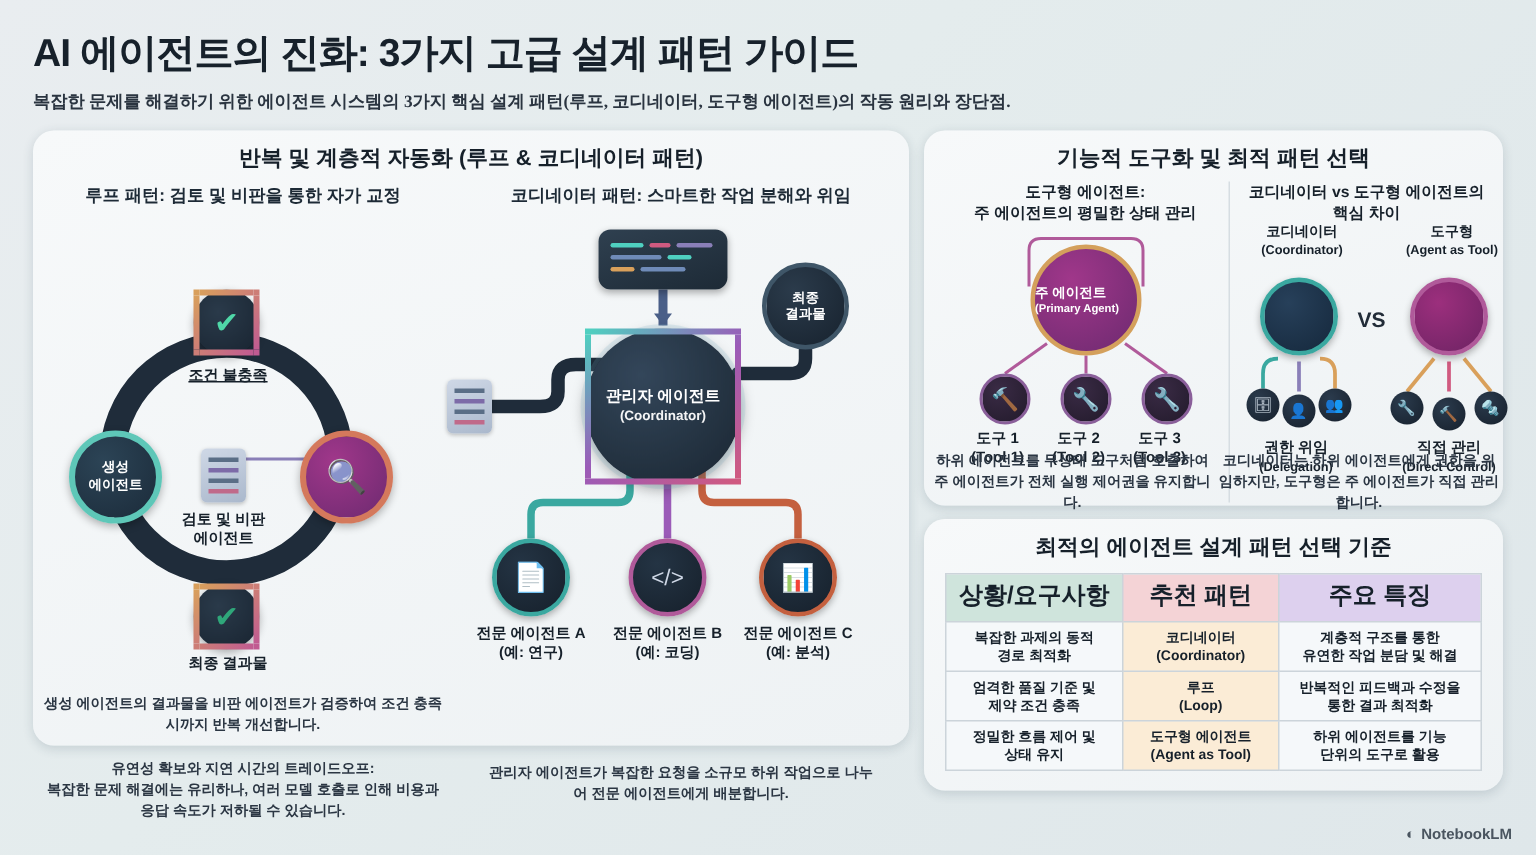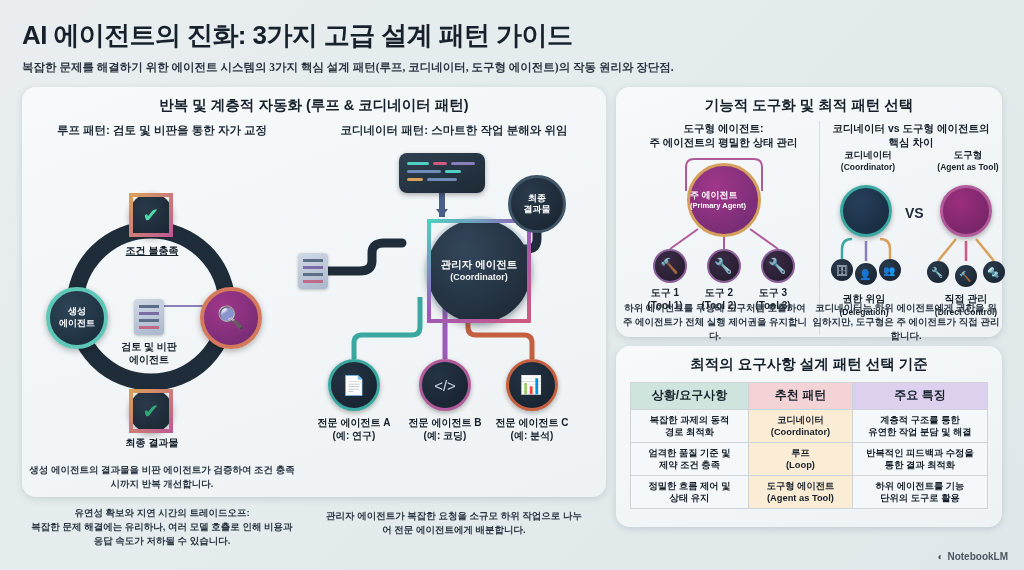--- a/index.html
+++ b/index.html
@@ -65,21 +65,21 @@
     position: absolute; width: 86px; height: 40px; border-radius: 8px;
     background: linear-gradient(160deg,#2f4050,#1d2a36); box-shadow: 0 2px 5px rgba(0,0,0,.3);
   }
   .term i { position:absolute; height:3px; border-radius:2px; display:block; }
   .coord-node {
     position: absolute; width: 104px; height: 104px; border-radius: 50%;
     background: radial-gradient(circle at 35% 28%, #33465a, #1b2733);
     border: 4px solid; border-image: linear-gradient(140deg,#4fd0c0,#9b5bb8,#d05a80) 1;
     box-shadow: 0 0 0 3px rgba(120,180,200,.18), 0 3px 9px rgba(0,0,0,.35);
     display:flex; flex-direction: column; align-items:center; justify-content:center;
-    color:#fff; font-weight:bold; font-size: 10.5px; line-height:1.3;margin-left:37px;
+    color:#fff; font-weight:bold; font-size: 10.5px; line-height:1.3;
   }
   .coord-node small { font-size: 9px; font-weight: bold; opacity: .95; }
   .final-node {
     position:absolute; width: 58px; height: 58px; border-radius: 50%;
     background: radial-gradient(circle at 35% 30%, #2b3b4b, #17222e);
     border: 3px solid #3f5668; color:#fff; font-size:9px; font-weight:bold;
     display:flex; align-items:center; justify-content:center; text-align:center; line-height:1.25;
   }
   .spec {
     position:absolute; width:52px; height:52px; border-radius:50%;
@@ -124,21 +124,21 @@
 
   
   .tbl-card { height: 181px; }
   table { width: 358px; margin: 2px auto 0; border-collapse: collapse; font-size: 9.3px; }
   th, td { border: 1px solid #ccd4da; text-align:center; font-weight:bold; color:#16202a;
            padding: 4px 2px; line-height:1.3; }
   th.c1 { background:#cfe4dc; } th.c2 { background:#f4d3d6; } th.c3 { background:#ddd0ee; }
   td.c1 { background:#f5f8fa; width: 118px; }
   td.c2 { background:#fbecd6; width: 104px; }
   td.c3 { background:#f5f8fa; }
-  th { font-size: 12px; padding: 5px 2px; }
+  th { font-size: 16px; padding: 5px 2px; }
 
   .watermark { position:absolute; right: 16px; bottom: 8px; font-size: 10px;
     color:#4a5560; font-weight:bold; display:flex; align-items:center; gap:4px; }
 </style>
 </head>
 <body>
 
 <div class="page">
 
   <h1 class="title">AI 에이전트의 진화: 3가지 고급 설계 패턴 가이드</h1>
@@ -347,21 +347,21 @@
               <span style="font-size:8.5px;">(Direct Control)</span>
             </div>
           </div>
         </div>
 
         <div class="foot-txt" style="top:214px; left:6px; width:186px; text-align:center;">하위 에이전트를 무상태 도구처럼 호출하여 주 에이전트가 전체 실행 제어권을 유지합니다.</div>
         <div class="foot-txt" style="top:214px; left:196px; width:188px; text-align:center;">코디네이터는 하위 에이전트에게 권한을 위임하지만, 도구형은 주 에이전트가 직접 관리합니다.</div>
       </div>
 
       <div class="card tbl-card">
-        <div class="card-title">최적의 요구사항 설계 패턴 선택 기준</div>
+        <div class="card-title">최적의 에이전트 설계 패턴 선택 기준</div>
         <table>
           <thead>
             <tr>
               <th class="c1">상황/요구사항</th>
               <th class="c2">추천 패턴</th>
               <th class="c3">주요 특징</th>
             </tr>
           </thead>
           <tbody>
             <tr>

